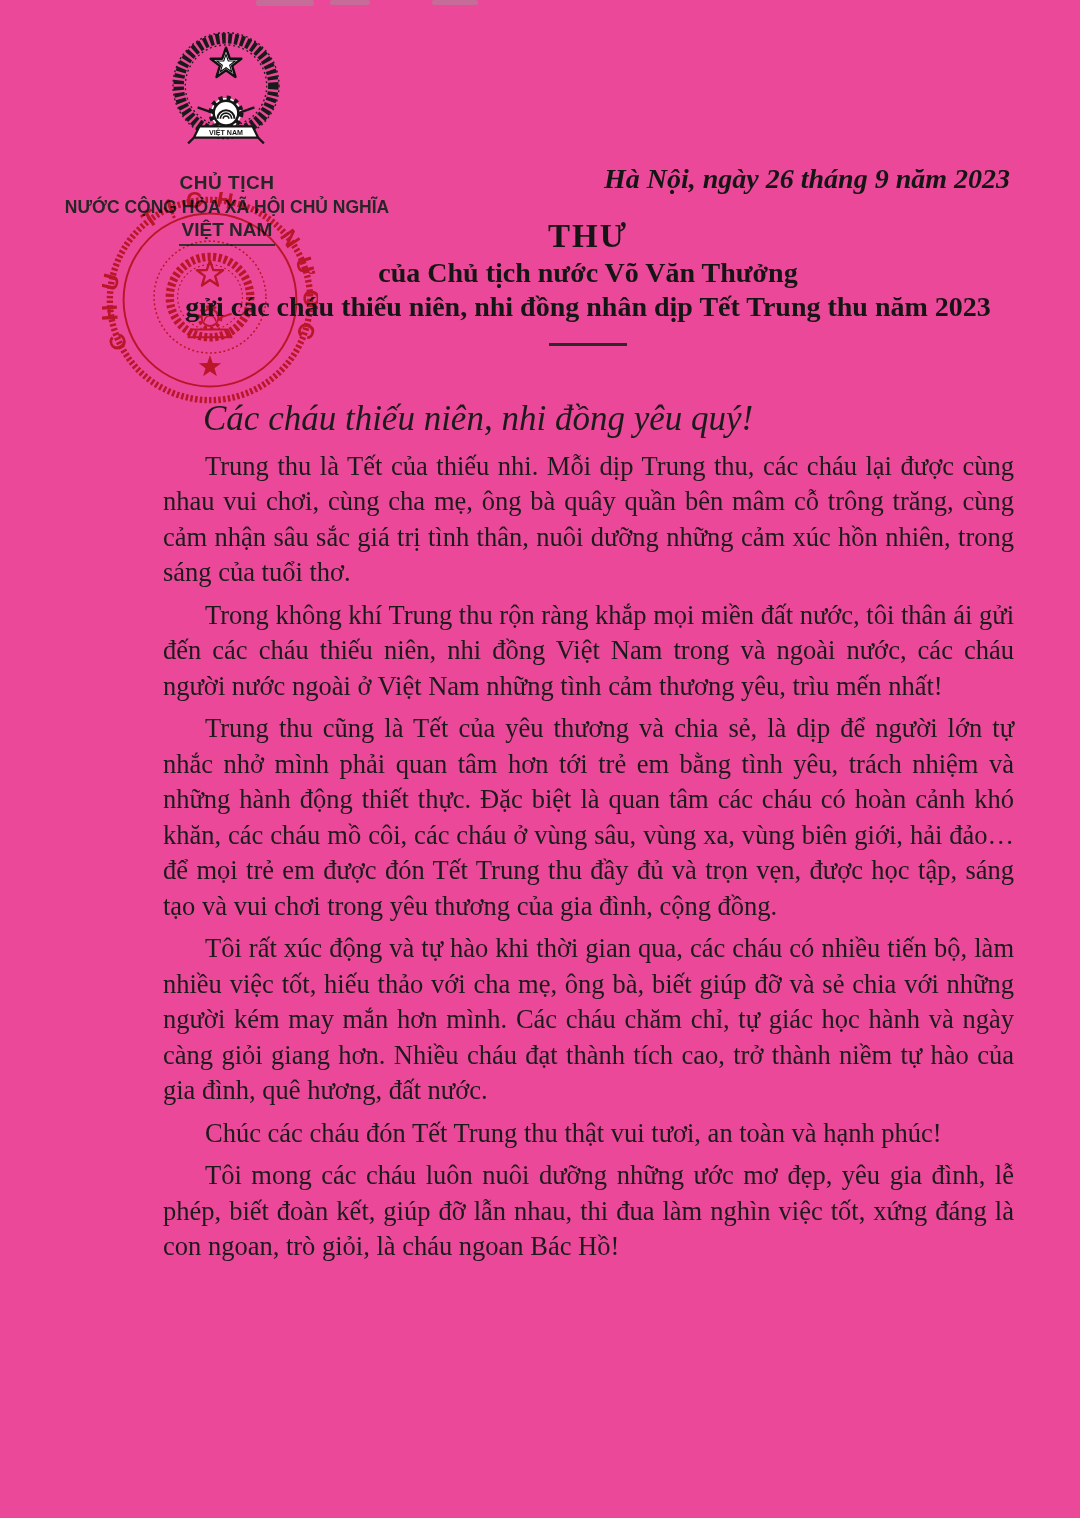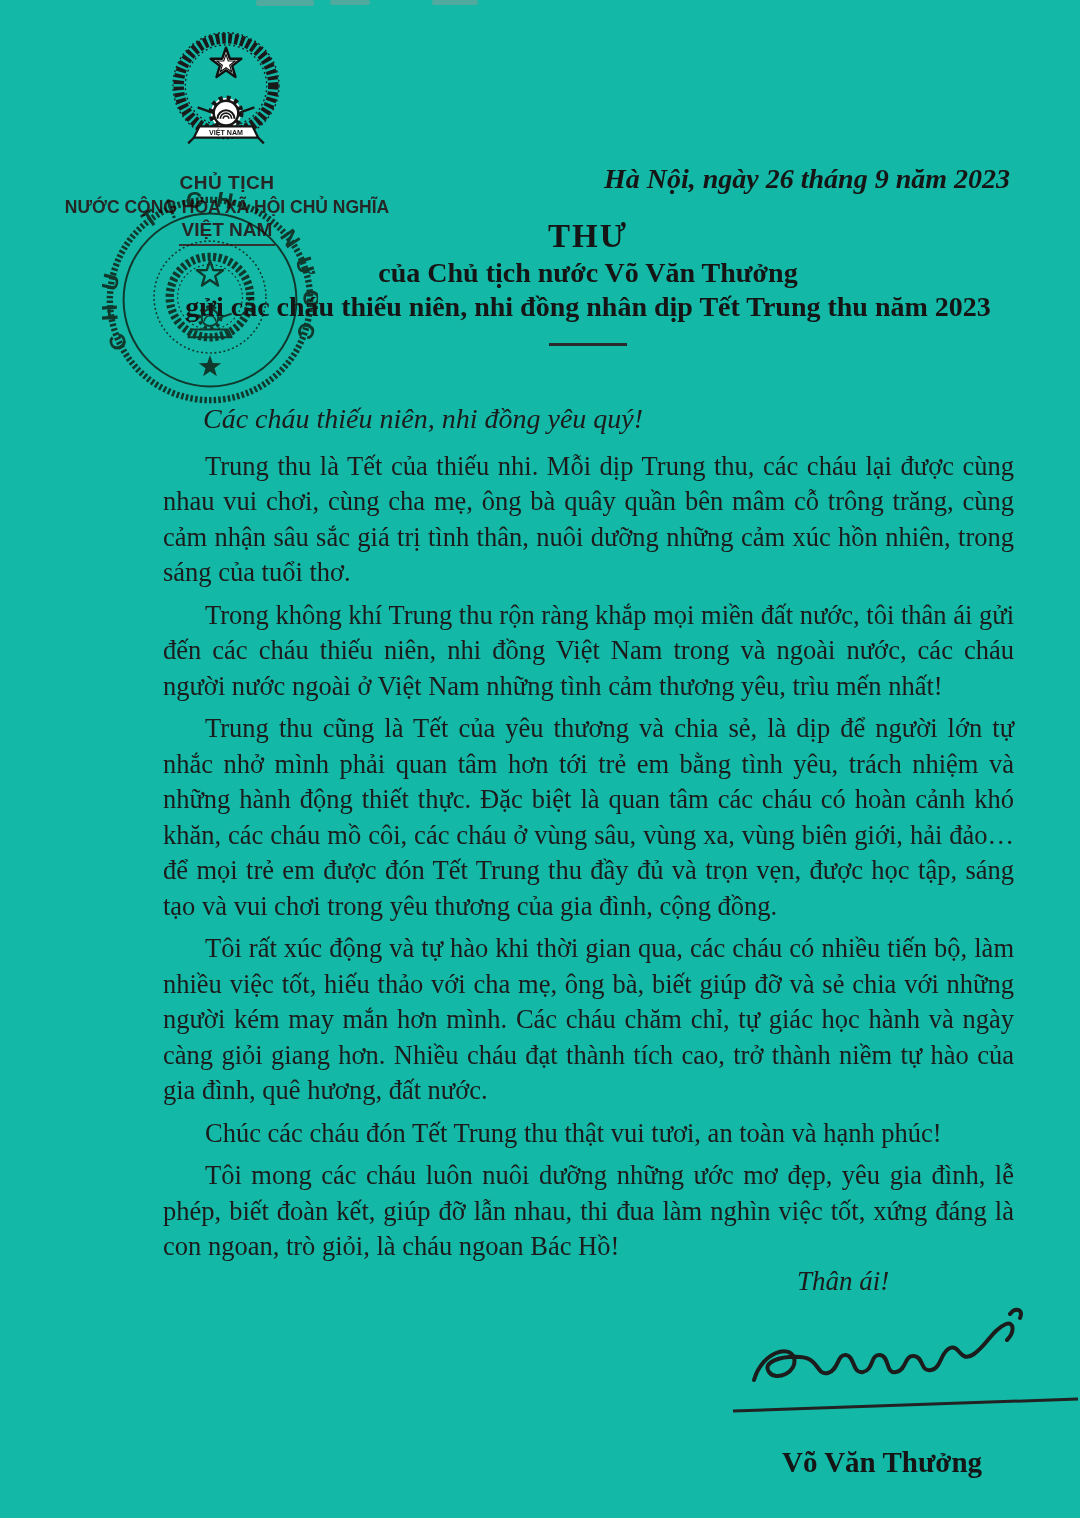--- a/index.html
+++ b/index.html
@@ -1,17 +1,17 @@
 <!DOCTYPE html>
 <html><head>
 <meta charset="utf-8">
 <style>
   html,body{margin:0;padding:0;background:#ffffff;}
   .page{
-    position:relative;width:1080px;height:1518px;background:#14b8a6;
+    position:relative;width:1080px;height:1518px;background:#ec4899;
     font-family:"Liberation Serif",serif;color:#1b1b1b;overflow:hidden;
   }
   
   .scan-artifact{position:absolute;background:#9a9a9a;opacity:.45;border-radius:2px;}
   .artifact-1{left:256px;top:0;width:58px;height:6px;}
   .artifact-2{left:330px;top:0;width:40px;height:5px;}
   .artifact-3{left:432px;top:0;width:46px;height:5px;}
 
   
   .emblem-black{position:absolute;left:158px;top:26px;width:136px;height:142px;}
@@ -42,21 +42,21 @@
 
   .title-block{position:absolute;top:218px;left:163px;width:850px;text-align:center;color:#151515;}
   .title-main{font-size:33px;font-weight:bold;letter-spacing:2px;}
   .title-sub{font-size:28px;font-weight:bold;margin-top:2px;}
   .title-divider{width:78px;height:3px;background:#2a2a2a;margin:20px auto 0;}
 
   .body-text{
     position:absolute;top:401px;left:163px;width:851px;
     font-size:26.5px;line-height:35.5px;text-align:justify;color:#1b1b1b;
   }
-  .salutation{font-style:italic;margin:0 0 12px 40px;text-align:left;font-size:28px;}
+  .salutation{font-style:italic;margin:0 0 12px 40px;text-align:left;font-size:35px;}
   .body-text p{margin:0 0 7px;text-indent:42px;}
 
   .closing{position:absolute;top:1256px;left:0;width:1080px;height:262px;}
   .valediction{position:absolute;left:797px;top:10px;font-size:27px;font-style:italic;color:#1b1b1b;}
   .signature-svg{position:absolute;left:742px;top:46px;}
   .sig-line-svg{position:absolute;left:731px;top:140px;}
   .signer-name{
     position:absolute;left:752px;top:190px;width:260px;text-align:center;
     font-size:29px;font-weight:bold;color:#151515;
   }
@@ -130,34 +130,14 @@
   <div class="body-text">
     <div class="salutation">Các cháu thiếu niên, nhi đồng yêu quý!</div>
     <p>Trung thu là Tết của thiếu nhi. Mỗi dịp Trung thu, các cháu lại được cùng nhau vui chơi, cùng cha mẹ, ông bà quây quần bên mâm cỗ trông trăng, cùng cảm nhận sâu sắc giá trị tình thân, nuôi dưỡng những cảm xúc hồn nhiên, trong sáng của tuổi thơ.</p>
     <p>Trong không khí Trung thu rộn ràng khắp mọi miền đất nước, tôi thân ái gửi đến các cháu thiếu niên, nhi đồng Việt Nam trong và ngoài nước, các cháu người nước ngoài ở Việt Nam những tình cảm thương yêu, trìu mến nhất!</p>
     <p>Trung thu cũng là Tết của yêu thương và chia sẻ, là dịp để người lớn tự nhắc nhở mình phải quan tâm hơn tới trẻ em bằng tình yêu, trách nhiệm và những hành động thiết thực. Đặc biệt là quan tâm các cháu có hoàn cảnh khó khăn, các cháu mồ côi, các cháu ở vùng sâu, vùng xa, vùng biên giới, hải đảo… để mọi trẻ em được đón Tết Trung thu đầy đủ và trọn vẹn, được học tập, sáng tạo và vui chơi trong yêu thương của gia đình, cộng đồng.</p>
     <p>Tôi rất xúc động và tự hào khi thời gian qua, các cháu có nhiều tiến bộ, làm nhiều việc tốt, hiếu thảo với cha mẹ, ông bà, biết giúp đỡ và sẻ chia với những người kém may mắn hơn mình. Các cháu chăm chỉ, tự giác học hành và ngày càng giỏi giang hơn. Nhiều cháu đạt thành tích cao, trở thành niềm tự hào của gia đình, quê hương, đất nước.</p>
     <p>Chúc các cháu đón Tết Trung thu thật vui tươi, an toàn và hạnh phúc!</p>
     <p>Tôi mong các cháu luôn nuôi dưỡng những ước mơ đẹp, yêu gia đình, lễ phép, biết đoàn kết, giúp đỡ lẫn nhau, thi đua làm nghìn việc tốt, xứng đáng là con ngoan, trò giỏi, là cháu ngoan Bác Hồ!</p>
   </div>
 
-  <div class="closing">
-    <div class="valediction">Thân ái!</div>
-
-    <svg class="signature-svg" width="300" height="110" viewBox="0 0 300 110" xmlns="http://www.w3.org/2000/svg">
-      <g fill="none" stroke="#1c1c1c" stroke-width="4" stroke-linecap="round">
-        <path d="M12,78 C20,50 48,42 52,56 C56,70 34,80 27,70 C20,60 38,54 58,55
-                 C78,56 74,74 86,71 C97,68 95,52 104,53 C113,54 110,72 121,70
-                 C132,68 128,52 138,53 C148,54 143,72 154,70 C165,68 162,53 172,54
-                 C182,55 178,70 189,68 C200,66 198,50 208,46 C218,42 218,62 232,52
-                 C246,42 250,28 264,22 C272,19 273,30 265,38"></path>
-        <path d="M268,12 C273,5 282,7 278,16"></path>
-      </g>
-    </svg>
-
-    <svg class="sig-line-svg" width="349" height="18" viewBox="0 0 349 18" xmlns="http://www.w3.org/2000/svg">
-      <line x1="2" y1="15" x2="347" y2="3" stroke="#222" stroke-width="3"></line>
-    </svg>
-
-    <div class="signer-name">Võ Văn Thưởng</div>
-  </div>
 
 </div>
 
 </body></html>

